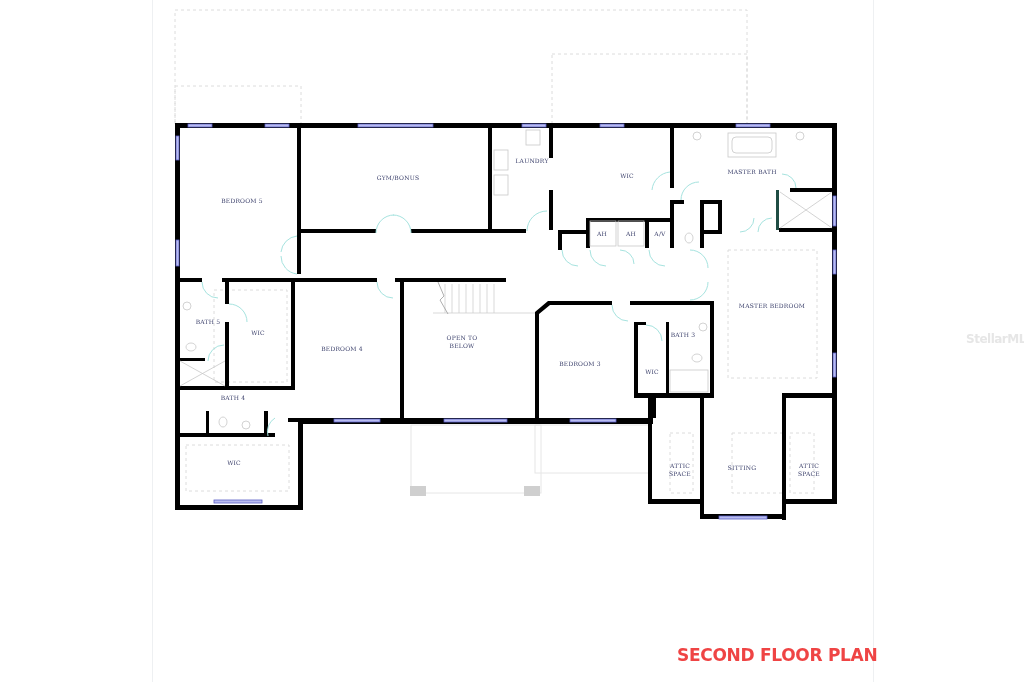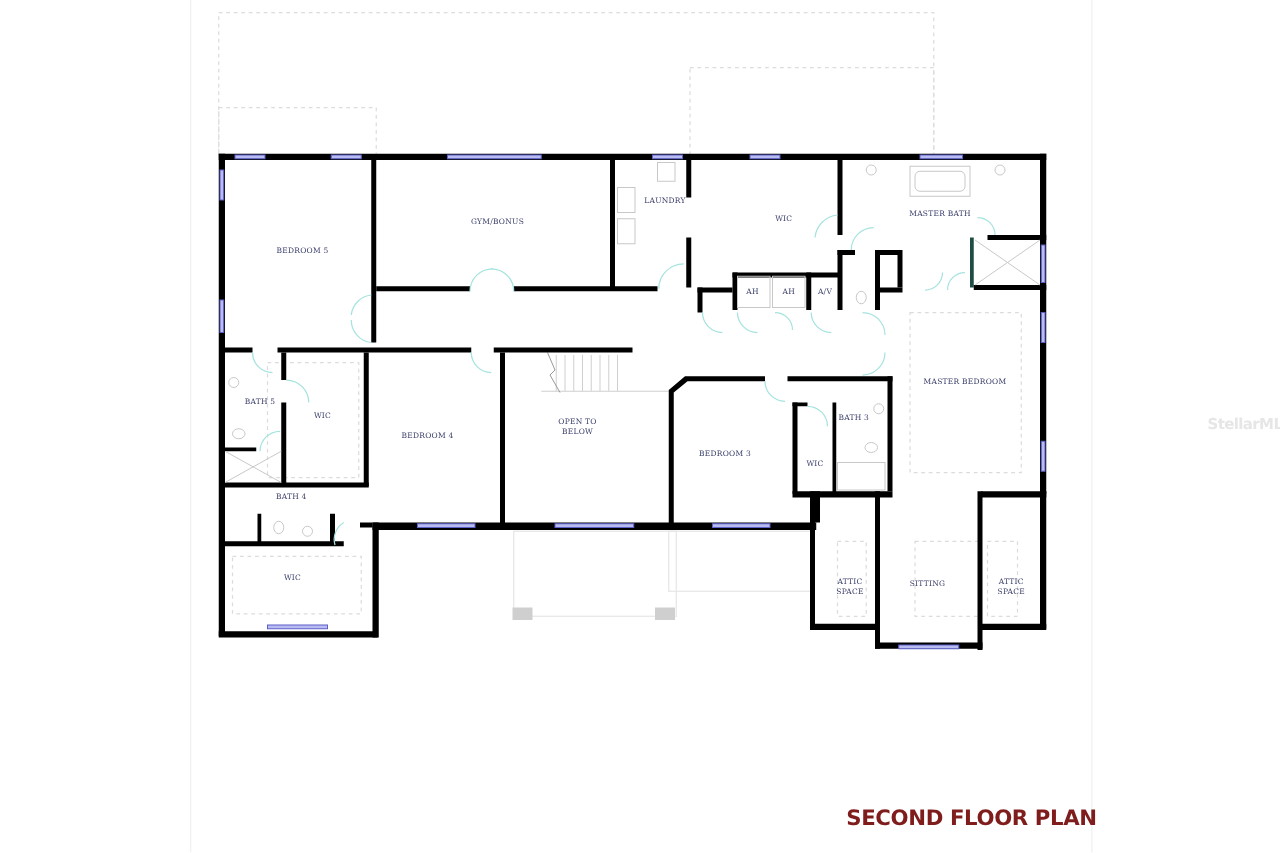--- a/index.html
+++ b/index.html
@@ -1,20 +1,20 @@
 <!DOCTYPE html>
 <html><head>
 <meta charset="utf-8">
 <style>
   html, body { margin:0; padding:0; background:#ffffff; }
   body { width:1024px; height:682px; position:relative; overflow:hidden; font-family:"DejaVu Serif", serif; }
   .sheet { position:absolute; left:152px; top:0; width:720px; height:682px; background:#fff; border-left:1px solid #eef0f2; border-right:1px solid #eef0f2; }
   svg.plan { position:absolute; left:0; top:0; width:1024px; height:682px; }
   .lbl { position:absolute; font-family:"DejaVu Serif", serif; font-size:6px; color:#3a3f6a; letter-spacing:0.2px; text-align:center; line-height:8px; white-space:pre; transform:translate(-50%,-50%); }
-  .title { position:absolute; left:677px; top:645px; font-family:"DejaVu Sans", sans-serif; font-weight:bold; font-size:17px; color:#7f1d1d; letter-spacing:-0.3px; white-space:nowrap; }
+  .title { position:absolute; left:677px; top:645px; font-family:"DejaVu Sans", sans-serif; font-weight:bold; font-size:17px; color:#ef4444; letter-spacing:-0.3px; white-space:nowrap; }
   .wm { position:absolute; left:966px; top:332px; font-family:"DejaVu Sans", sans-serif; font-weight:bold; font-size:12px; color:#e6e6e6; letter-spacing:-0.5px; }
 </style>
 </head>
 <body>
 
 <div class="sheet"></div>
 
 <svg class="plan" viewBox="0 0 1024 682" xmlns="http://www.w3.org/2000/svg">
 
   <g fill="none" stroke="#dcdcdc" stroke-width="1" stroke-dasharray="3,3">

